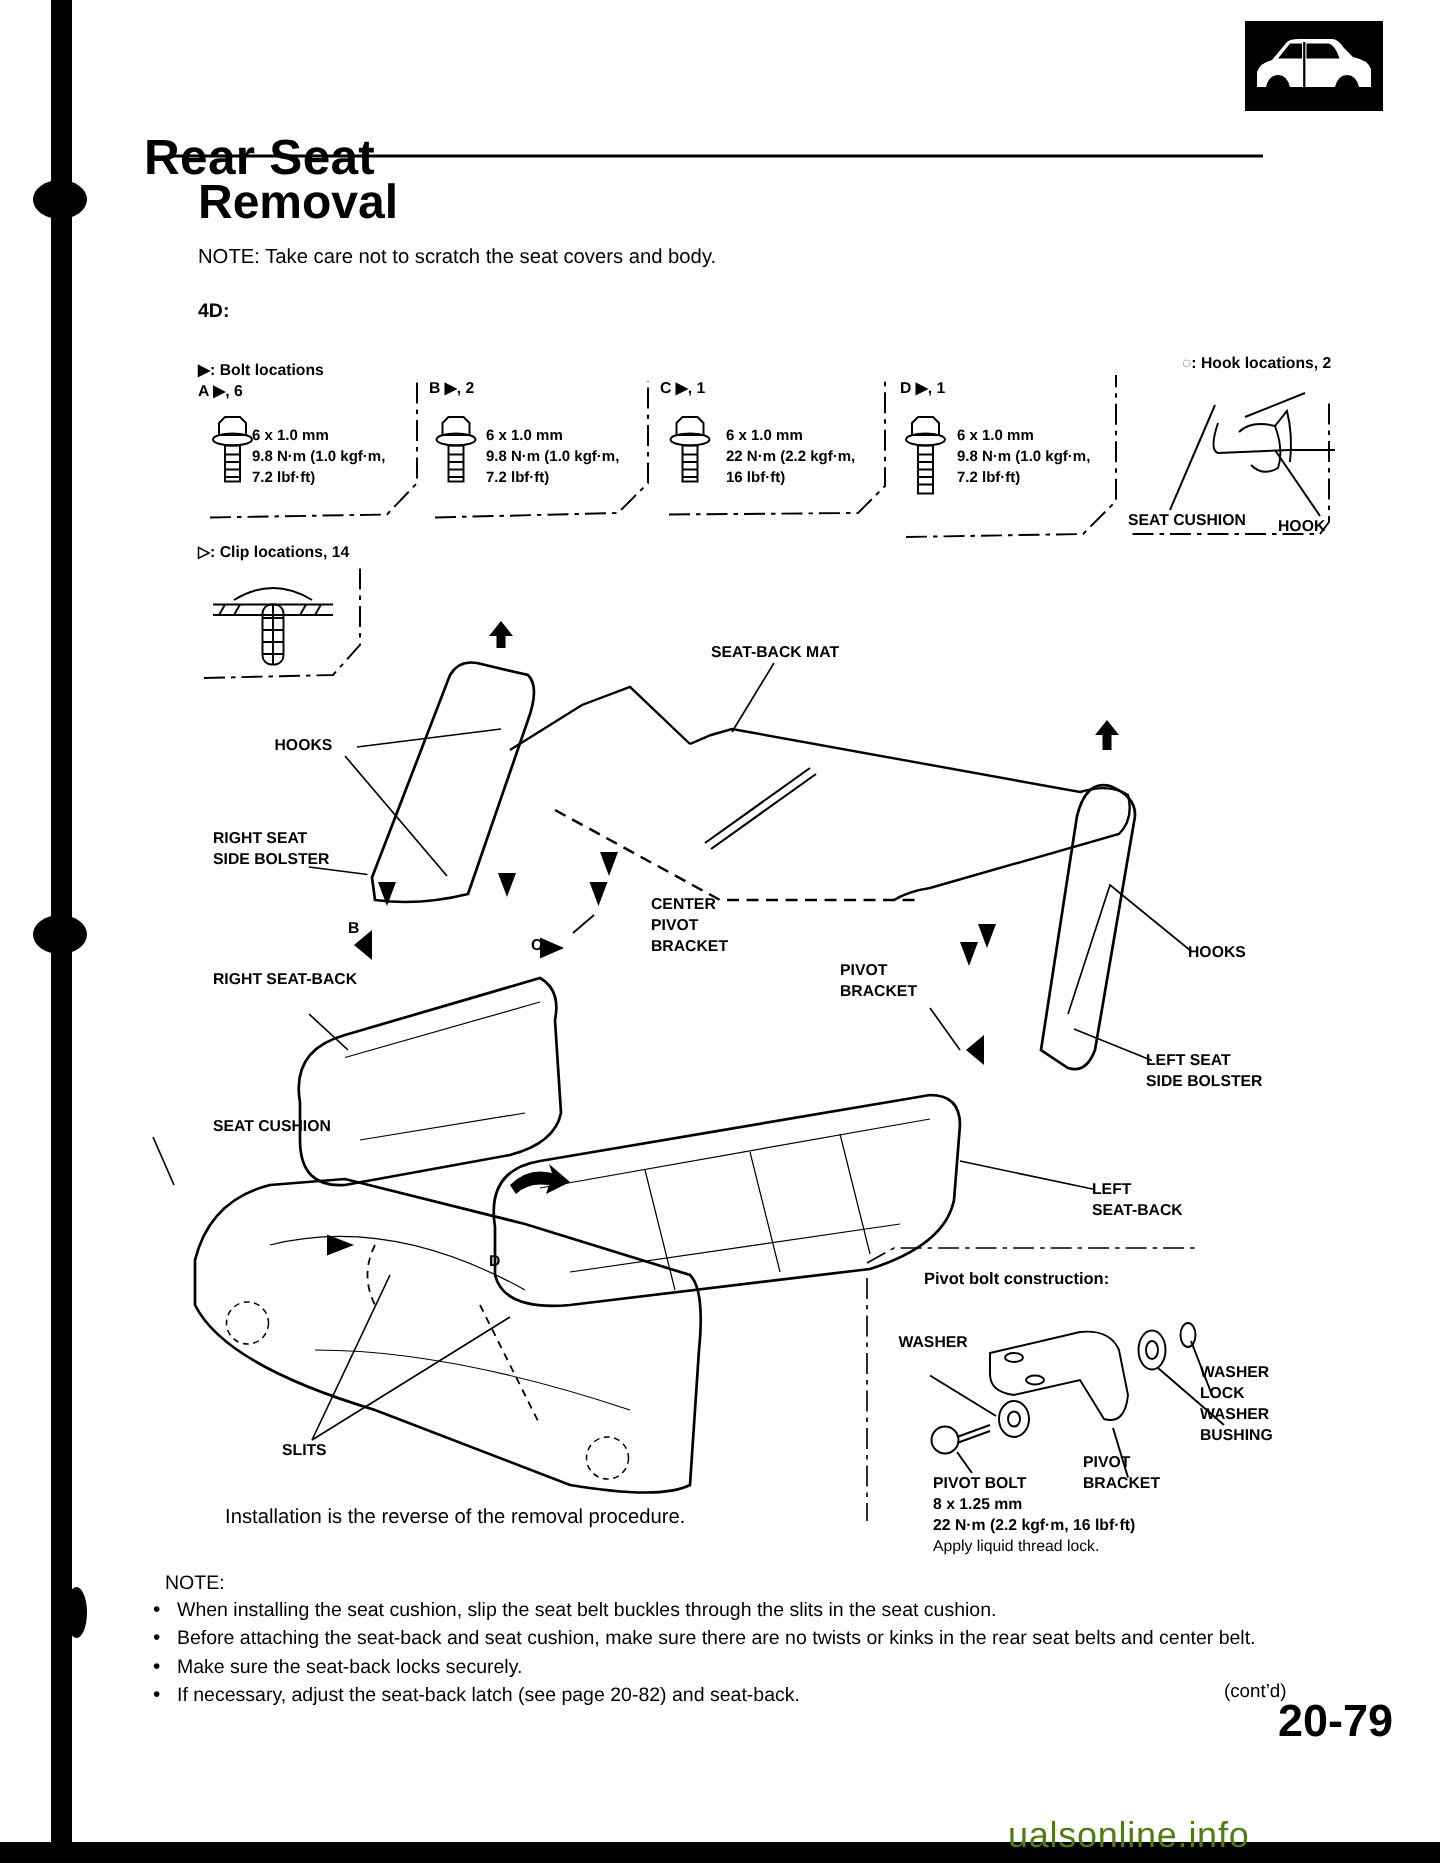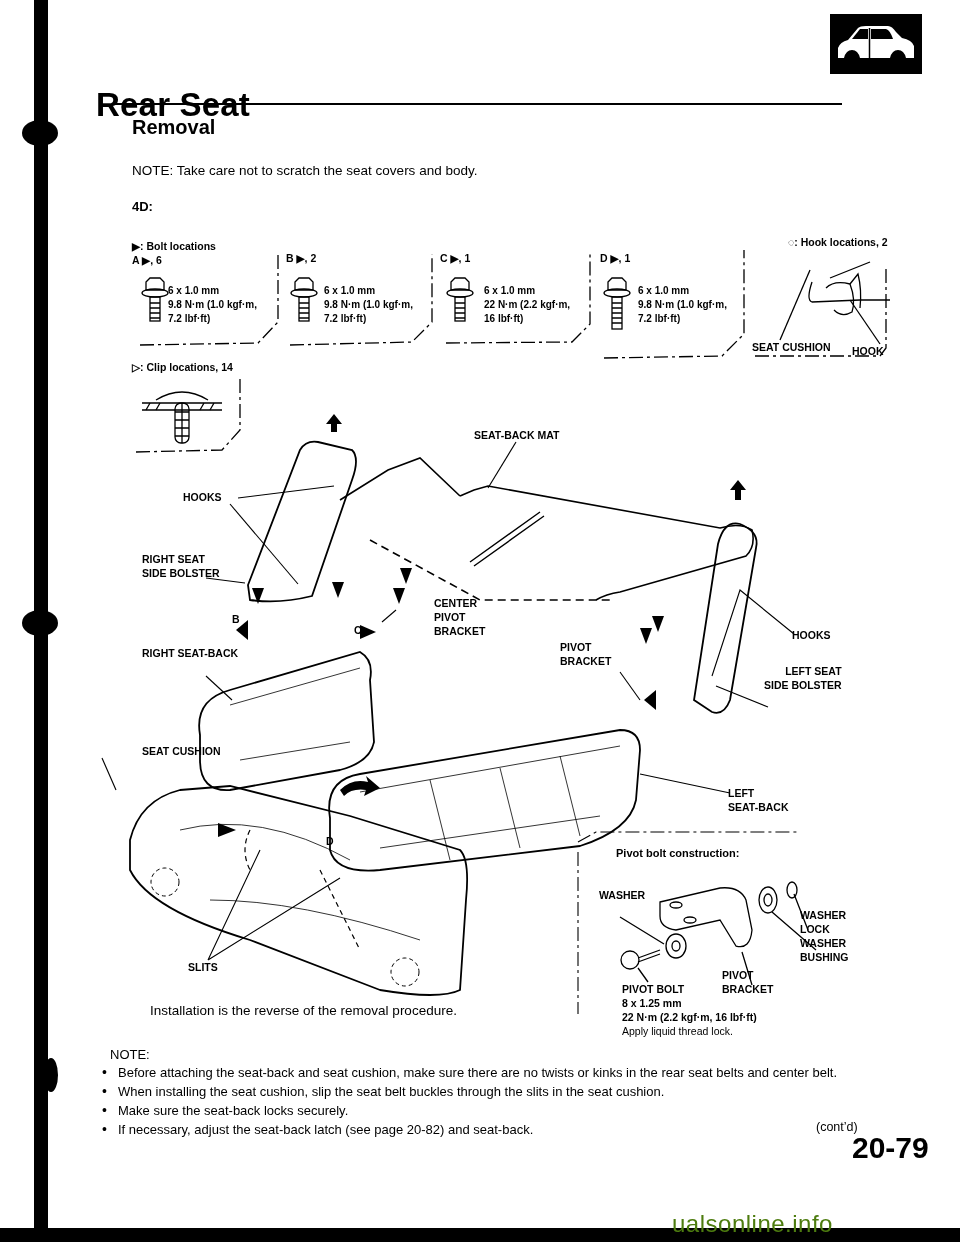--- a/index.html
+++ b/index.html
@@ -8,21 +8,21 @@
     background: #ffffff; color: #000;
     font-family: "Liberation Sans", sans-serif;
   }
   .abs { position: absolute; }
   .binding-bar { position: absolute; left: 34px; top: 0; width: 14px; height: 1242px; background: #000; }
   .binding-knob { position: absolute; background: #000; border-radius: 50%; }
   .bottom-bar { position: absolute; left: 0; top: 1228px; width: 960px; height: 14px; background: #000; }
   .title { left: 96px; top: 86px; font-size: 33px; font-weight: bold; letter-spacing: 0.2px; }
   .title-rule { left: 112px; top: 103px; width: 730px; height: 2px; background: #000; }
   .car-icon { left: 830px; top: 14px; width: 92px; height: 60px; }
-  .section { left: 132px; top: 116px; font-size: 20px; font-weight: bold; }
+  .section { left: 132px; top: 116px; font-size: 32px; font-weight: bold; }
   .note { left: 132px; top: 163px; font-size: 13.5px; text-align: center; }
   .model { left: 132px; top: 199px; font-size: 13px; font-weight: bold; }
   .legend { font-size: 10.5px; font-weight: bold; }
   .bolt-label { font-size: 10.5px; font-weight: bold; }
   .spec { font-size: 10px; font-weight: bold; line-height: 14px; }
   .callout { font-size: 10.5px; font-weight: bold; line-height: 14px; }
   .install { left: 150px; top: 1003px; font-size: 13.5px; }
   .notes-head { left: 110px; top: 1047px; font-size: 13px; }
   .notes-list { left: 100px; top: 1063px; width: 740px; margin: 0; padding: 0; list-style: none; font-size: 13px; line-height: 19px; }
   .notes-list li { padding-left: 18px; position: relative; }
@@ -251,21 +251,21 @@
   <div>CENTER</div>
   <div>PIVOT</div>
   <div>BRACKET</div>
 </div>
 <div class="abs callout" style="left:354px;top:623px;">C</div>
 <div class="abs callout" style="left:560px;top:640px;">
   <div>PIVOT</div>
   <div>BRACKET</div>
 </div>
 <div class="abs callout" style="left:792px;top:628px;">HOOKS</div>
-<div class="abs callout" style="left:764px;top:664px;text-align:right;">
+<div class="abs callout" style="left:764px;top:700px;">
   <div>LEFT SEAT</div>
   <div>SIDE BOLSTER</div>
 </div>
 <div class="abs callout" style="left:142px;top:744px;">SEAT CUSHION</div>
 <div class="abs callout" style="left:728px;top:786px;">
   <div>LEFT</div>
   <div>SEAT-BACK</div>
 </div>
 <div class="abs callout" style="left:326px;top:834px;">D</div>
 <div class="abs callout" style="left:188px;top:960px;">SLITS</div>
@@ -285,21 +285,21 @@
 <div class="abs callout" style="left:622px;top:982px;">
   <div>PIVOT BOLT</div>
   <div>8 x 1.25 mm</div>
   <div>22 N·m (2.2 kgf·m, 16 lbf·ft)</div>
   <div style="font-weight:normal;">Apply liquid thread lock.</div>
 </div>
 
 <div class="abs install">Installation is the reverse of the removal procedure.</div>
 <div class="abs notes-head">NOTE:</div>
 <ul class="abs notes-list">
+  <li>When installing the seat cushion, slip the seat belt buckles through the slits in the seat cushion.</li>
   <li>Before attaching the seat-back and seat cushion, make sure there are no twists or kinks in the rear seat belts and center belt.</li>
-  <li>When installing the seat cushion, slip the seat belt buckles through the slits in the seat cushion.</li>
   <li>Make sure the seat-back locks securely.</li>
   <li>If necessary, adjust the seat-back latch (see page 20-82) and seat-back.</li>
 </ul>
 
 <div class="abs contd">(cont’d)</div>
 <div class="abs page-num">20-79</div>
 <div class="abs watermark">ualsonline.info</div>
 
 </body></html>

